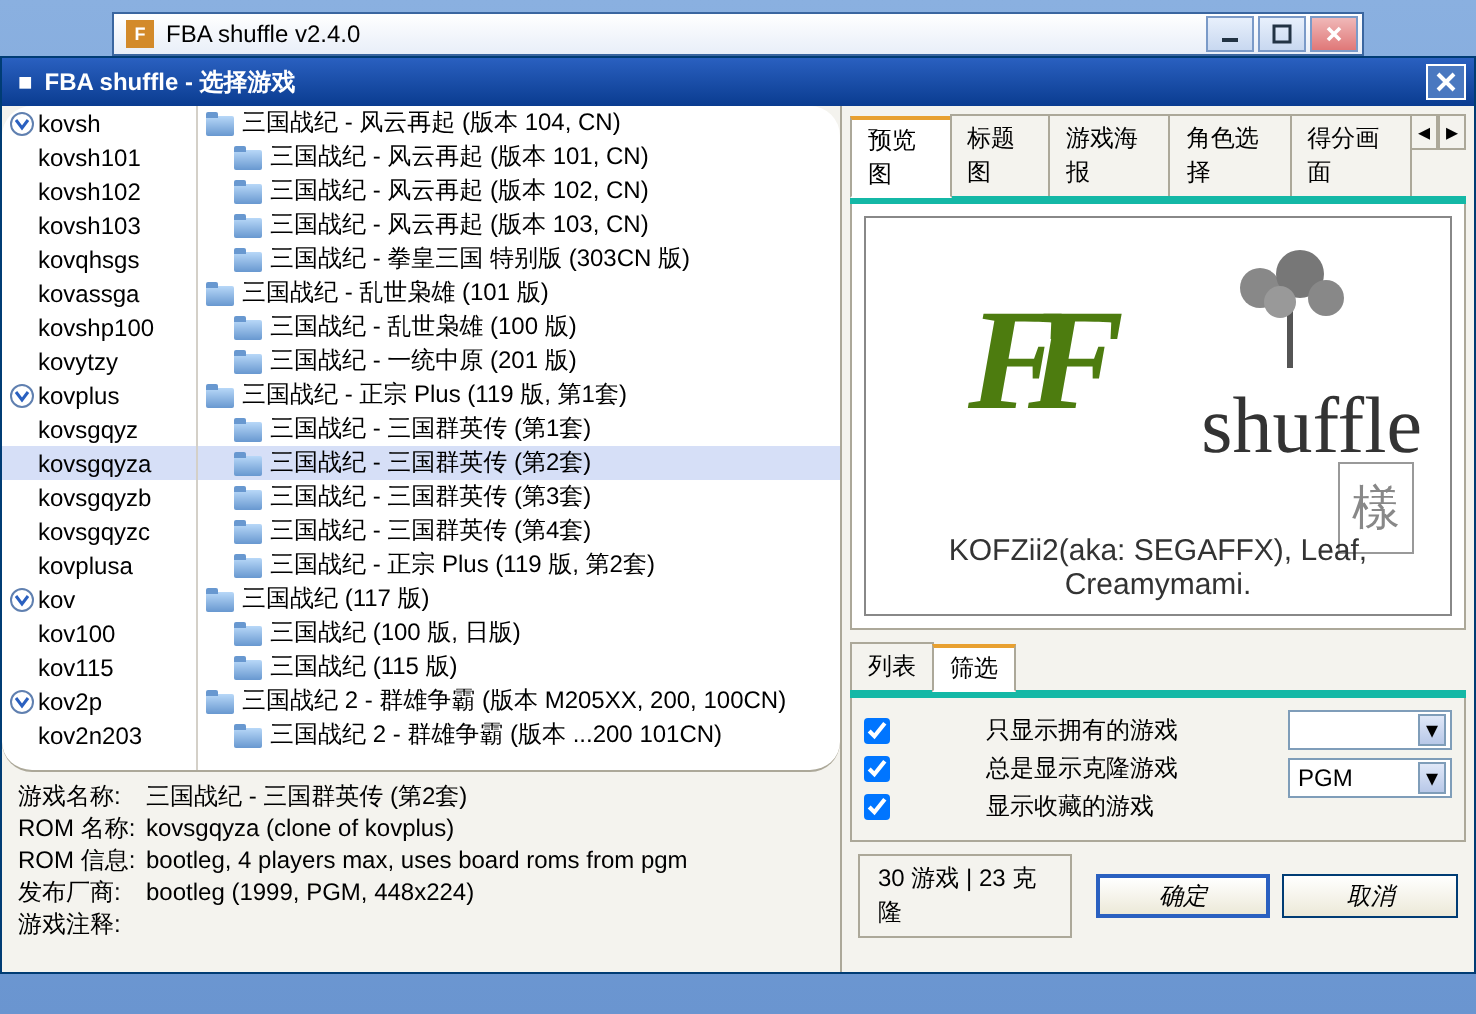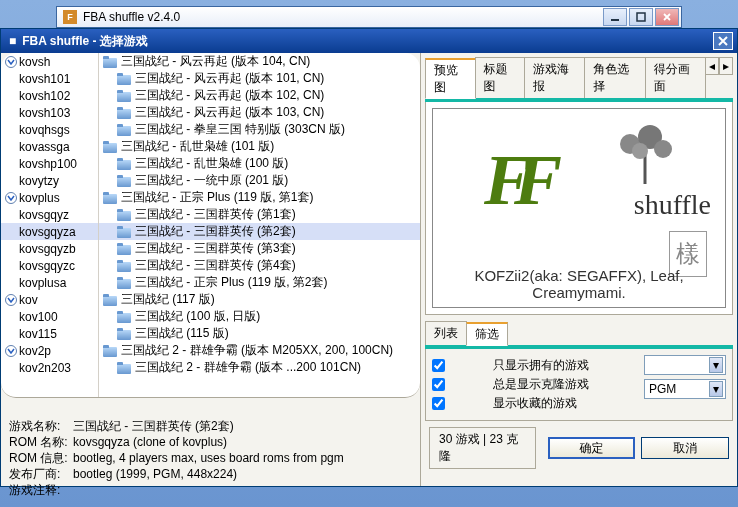--- a/index.html
+++ b/index.html
@@ -29,53 +29,53 @@
 .trow { display: flex; align-items: center; height: 17px; padding-left: 4px; white-space: nowrap; cursor: default; }
 .trow.sel { background: #d6dff7; }
 .expand { width: 12px; height: 12px; border: 1px solid #6080b0; border-radius: 50%; display: inline-flex; align-items: center; justify-content: center; margin-right: 2px; cursor: pointer; }
 .expand svg { width: 8px; height: 8px; }
 .folder { width: 14px; height: 12px; margin-right: 4px; display: inline-block; position: relative; cursor: pointer; }
 .folder::before { content: ""; position: absolute; left: 0; top: 2px; width: 14px; height: 10px; background: linear-gradient(#b8d8f8,#6898d0); border-radius: 1px; }
 .folder::after { content: ""; position: absolute; left: 0; top: 0; width: 6px; height: 3px; background: #6898d0; border-radius: 1px 1px 0 0; }
 .trow .indent { display: inline-block; width: 14px; }
 .trow .txt { color: #000; }
 
-.info { height: 88px; padding: 20px 8px; background: #f4f3ee; line-height: 16px; }
+.info { height: 100px; padding: 4px 8px; background: #f4f3ee; line-height: 16px; }
 .info-row { display: flex; }
 .info-row .k { width: 64px; }
 .info-row .v { flex: 1; }
 
 
 .right { flex: 1; display: flex; flex-direction: column; padding: 4px; }
 .tabs { display: flex; border-bottom: 4px solid #14b8a6; }
 .tab { padding: 3px 8px 2px; border: 1px solid #aca899; border-bottom: none; margin-right: -1px; background: #f4f3ee; cursor: pointer; position: relative; }
 .tab.active { background: #fff; border-bottom: 1px solid #fff; top: 1px; border-top: 2px solid #e8a030; padding-top: 2px; }
 .tab-arrows { margin-left: auto; display: flex; }
 .tab-arrow { width: 14px; height: 18px; border: 1px solid #aca899; display: inline-flex; align-items: center; justify-content: center; background: #f4f3ee; cursor: pointer; }
 
 .preview { flex: 0 0 auto; border: 1px solid #aca899; border-top: none; padding: 6px; background: #fff; }
 .preview-img { width: 100%; height: 200px; background: #fff; display: flex; flex-direction: column; align-items: center; justify-content: center; border: 1px solid #888; position: relative; overflow: hidden; }
 .logo-ff { font-family: "Brush Script MT", cursive; font-size: 72px; font-style: italic; font-weight: bold; color: #4d7c0f; position: absolute; left: 20px; top: 30px; letter-spacing: -18px; margin-left: 31px; }
-.logo-shuffle { font-family: "Brush Script MT", cursive; font-size: 28px; position: absolute; right: 14px; top: 80px; color: #333; }
+.logo-shuffle { font-family: "Brush Script MT", cursive; font-size: 40px; position: absolute; right: 14px; top: 80px; color: #333; }
 .logo-tree { position: absolute; right: 40px; top: 10px; width: 80px; height: 70px; }
 .logo-stamp { position: absolute; right: 18px; bottom: 30px; width: 38px; height: 46px; border: 1px solid #999; display: flex; align-items: center; justify-content: center; font-size: 24px; color: #888; }
 .preview-caption { position: absolute; bottom: 6px; width: 100%; text-align: center; font-size: 15px; color: #333; }
 
 .filter { margin-top: 6px; }
 .filter .tabs { }
 .filter-body { border: 1px solid #aca899; border-top: none; padding: 6px; background: #f4f3ee; }
 .check-row { display: flex; align-items: center; margin: 2px 0; gap: 44px; }
 .check-row input { margin-right: 4px; }
 .check-row label { color: #000; }
 .combo { width: 82px; height: 20px; border: 1px solid #7f9db9; background: #fff; margin-left: auto; display: flex; align-items: center; padding: 0 2px 0 4px; }
 .combo .arrow { width: 14px; height: 16px; background: linear-gradient(#e0e8f8,#b8c8e8); border: 1px solid #7f9db9; margin-left: auto; display: flex; align-items: center; justify-content: center; }
 
 .bottom { display: flex; align-items: center; padding: 6px 4px 2px; gap: 6px; }
 .status { border: 1px solid #aca899; padding: 3px 9px; background: #f4f3ee; }
-.btn { width: 92px; height: 22px; border: 1px solid #003c74; background: linear-gradient(#fff,#ece9d8); cursor: pointer; }
+.btn { width: 92px; height: 22px; border: 1px solid #003c74; background: linear-gradient(#fff,#ece9d8); cursor: pointer; font-style: italic; }
 .btn.primary { border: 2px solid #2a60c0; }
 
 
 ::-webkit-scrollbar { width: 16px; }
 ::-webkit-scrollbar-track { background: #f4f3ee; border: 1px solid #d4d0c8; }
 ::-webkit-scrollbar-thumb { background: linear-gradient(90deg,#e8eef8,#b8c8e8); border: 1px solid #7a9ac8; }
 ::-webkit-scrollbar-button { height: 16px; background: #e8eef8; border: 1px solid #7a9ac8; }
 </style>
 </head>
 <body>

